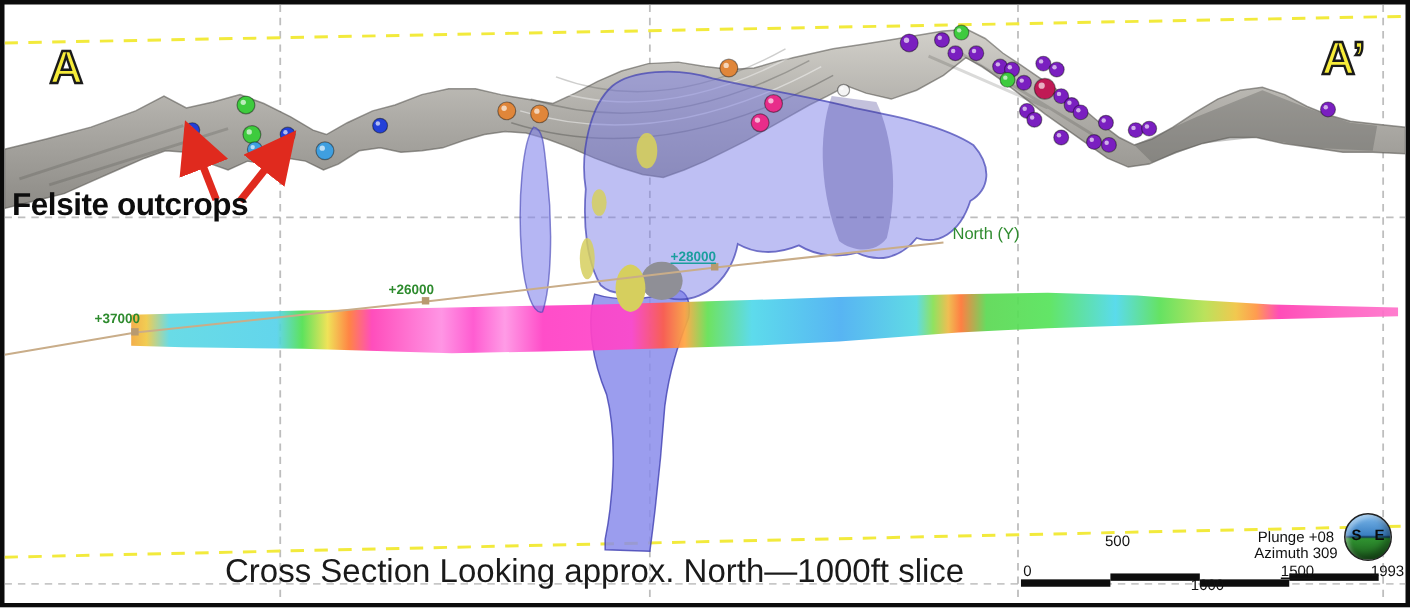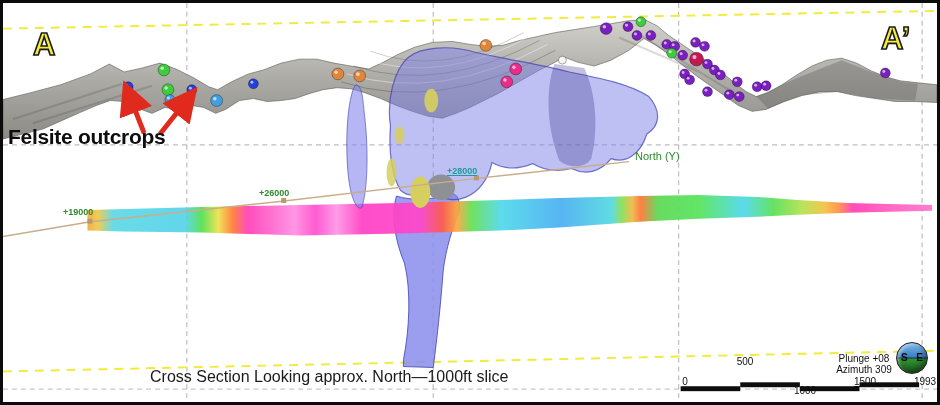--- a/index.html
+++ b/index.html
@@ -17,21 +17,21 @@
     font-family:"Liberation Sans",sans-serif;
   }
   .felsite{
     font-size:21px;font-weight:700;color:#0d0d0d;letter-spacing:-0.3px;
     font-family:"Liberation Sans",sans-serif;
   }
   .axis-label{font-size:9px;font-weight:700;color:#2e8b2e;}
   .axis-label.teal{color:#1b9e9e;}
   .north-label{font-size:11px;font-weight:400;color:#2e8b2e;}
   .caption{
-    font-size:16px;color:#1a1a1a;font-weight:400;
+    font-size:22px;color:#1a1a1a;font-weight:400;
   }
   .cam-info{
     font-size:10px;line-height:11px;color:#111;text-align:center;
   }
   .scale-num{font-size:10px;color:#111;transform:translateX(-50%);}
   .globe{
     position:absolute;width:30px;height:30px;border-radius:50%;
     background:linear-gradient(#7db9ec 0%,#3a7fc2 46%,#123a5e 50%,#2f9230 54%,#1c5c1d 100%);
     border:1px solid #222;box-shadow:inset -3px -3px 5px rgba(0,0,0,.35), inset 2px 2px 3px rgba(255,255,255,.4);
   }
@@ -247,21 +247,21 @@
       <rect x="802" y="389" width="60" height="5" fill="#0d0d0d"></rect>
       <rect x="862" y="385" width="60" height="5" fill="#0d0d0d"></rect>
     </g>
   </svg>
 
   <div class="txt section-letter" style="left:30px;top:24px;">A</div>
   <div class="txt section-letter" style="left:878px;top:18px;">A’</div>
 
   <div class="txt felsite" style="left:5px;top:122px;">Felsite outcrops</div>
 
-  <div class="txt axis-label" style="left:60px;top:204px;">+19000</div>
+  <div class="txt axis-label" style="left:60px;top:204px;">+37000</div>
   <div class="txt axis-label" style="left:244px;top:185px;margin-left:12px;">+26000</div>
   <div class="txt axis-label teal" style="left:444px;top:163px;text-decoration:underline;">+28000</div>
   <div class="txt north-label" style="left:632px;top:147px;">North (Y)</div>
 
   <div class="txt caption" style="left:147px;top:365px;">Cross Section Looking approx. North—1000ft slice</div>
 
   <div class="txt cam-info" style="left:830px;top:350px;width:62px;">
     <div>Plunge +08</div>
     <div>Azimuth 309</div>
   </div>

